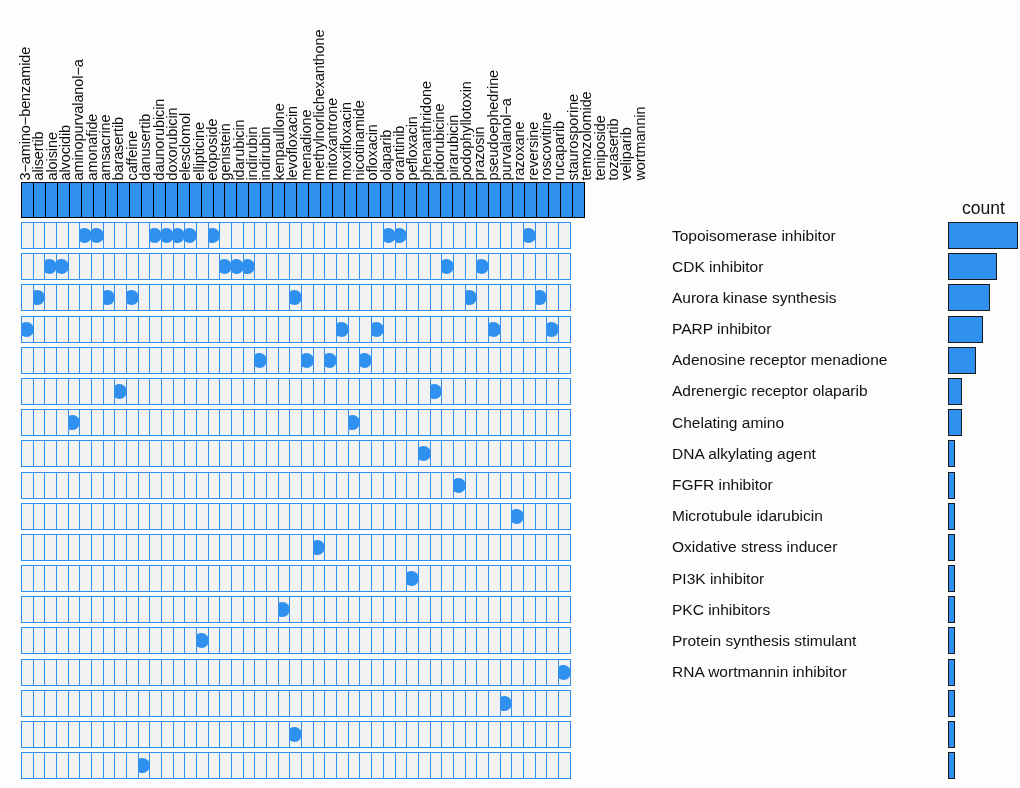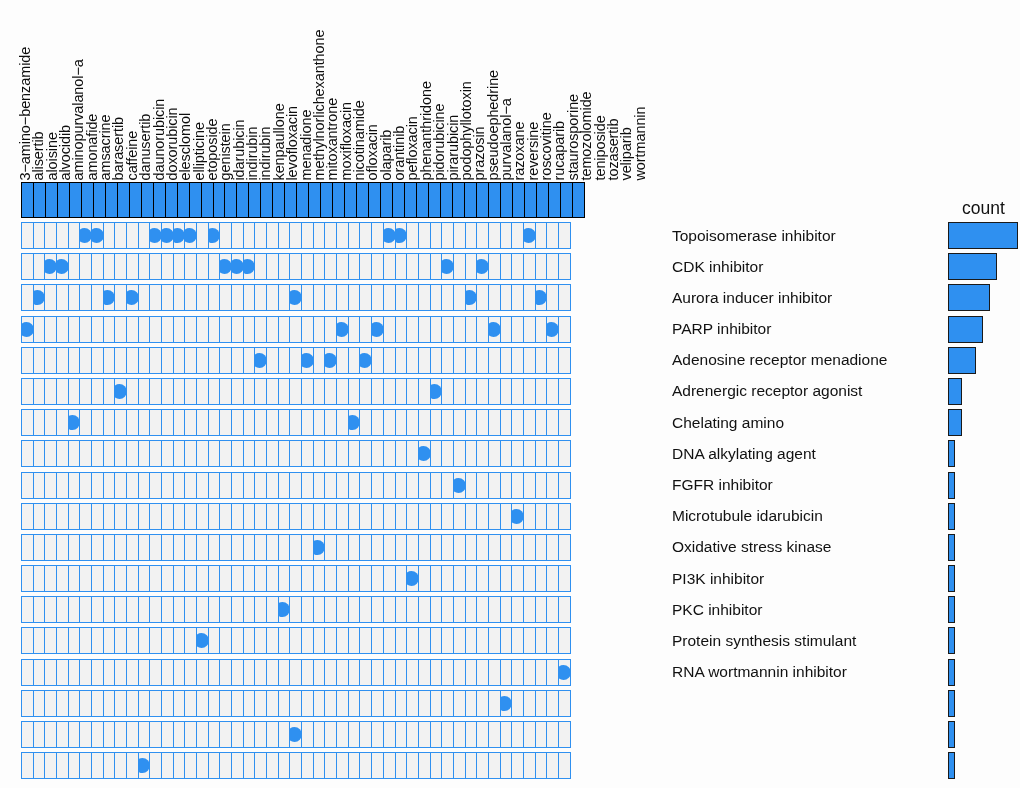--- a/index.html
+++ b/index.html
@@ -1136,31 +1136,31 @@
         <div class="cell" style="width: 13.3617px;"></div>
         <div class="cell" style="width: 13.3617px;"></div>
         <div class="cell" style="width: 13.3617px;"></div>
         <div class="cell" style="width: 13.3617px;"></div>
       </div>
     </div>
 
   <div id="row-labels">
       <div class="row-label">Topoisomerase inhibitor</div>
       <div class="row-label">CDK inhibitor</div>
-      <div class="row-label">Aurora inducer inhibitor</div>
+      <div class="row-label">Aurora kinase synthesis</div>
       <div class="row-label">PARP inhibitor</div>
       <div class="row-label">Adenosine receptor menadione</div>
-      <div class="row-label">Adrenergic receptor agonist</div>
+      <div class="row-label">Adrenergic receptor olaparib</div>
       <div class="row-label">Chelating amino</div>
       <div class="row-label">DNA alkylating agent</div>
       <div class="row-label">FGFR inhibitor</div>
       <div class="row-label">Microtubule idarubicin</div>
-      <div class="row-label">Oxidative stress kinase</div>
+      <div class="row-label">Oxidative stress inducer</div>
       <div class="row-label">PI3K inhibitor</div>
-      <div class="row-label">PKC inhibitor</div>
+      <div class="row-label">PKC inhibitors</div>
       <div class="row-label">Protein synthesis stimulant</div>
       <div class="row-label">RNA wortmannin inhibitor</div>
     </div>
 
   <span id="count-title">count</span>
   <div id="count-panel">
       <div class="bar-row">
         <div class="bar" style="width: 70px;"></div>
       </div>
       <div class="bar-row">

